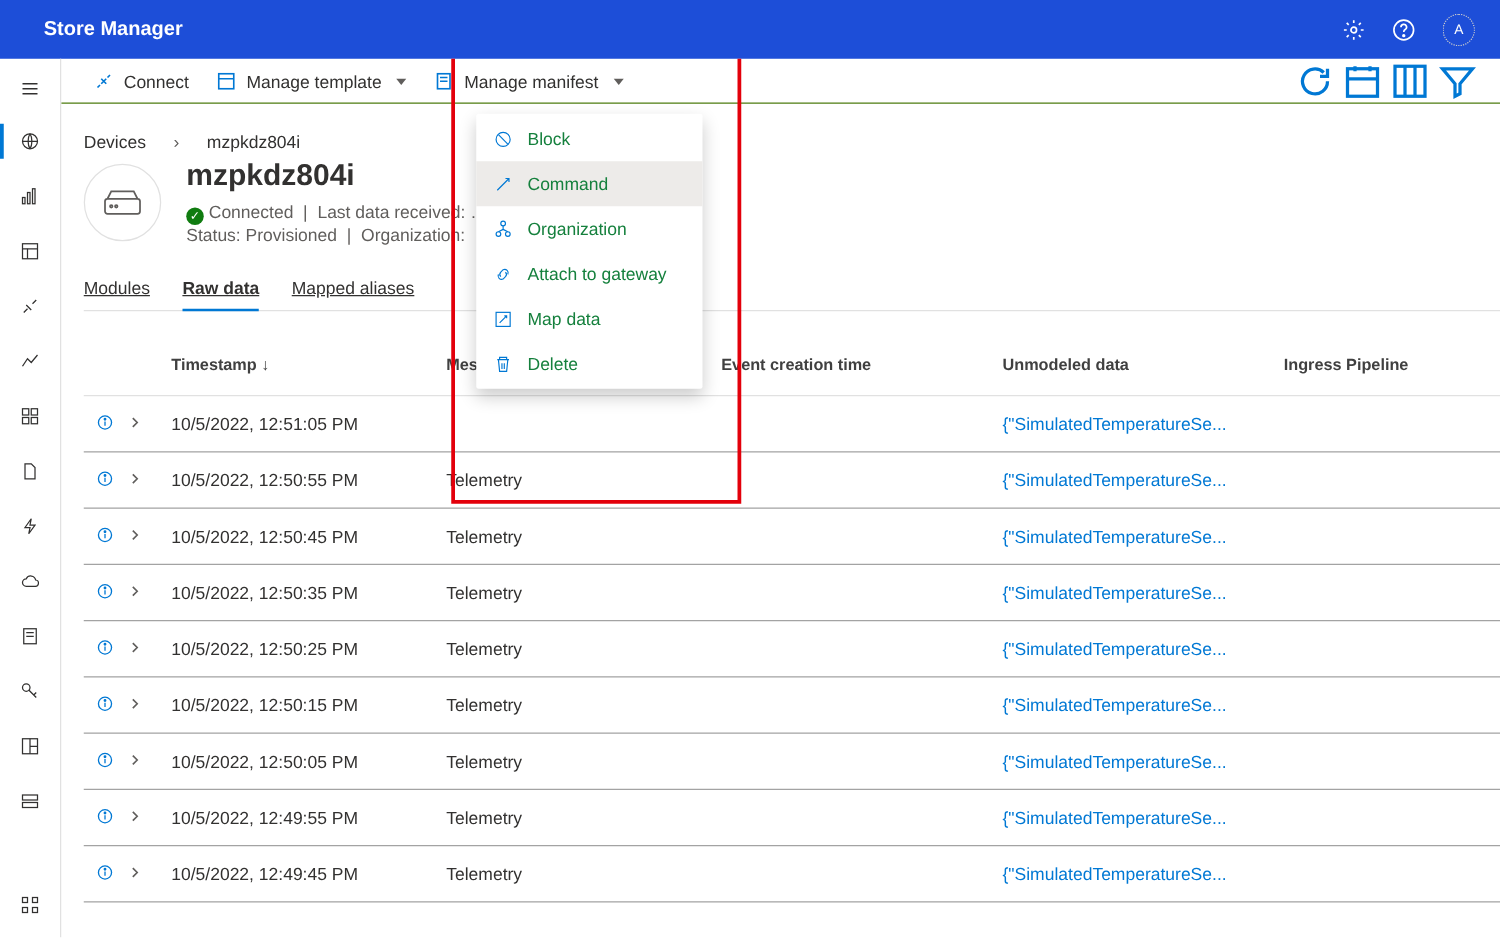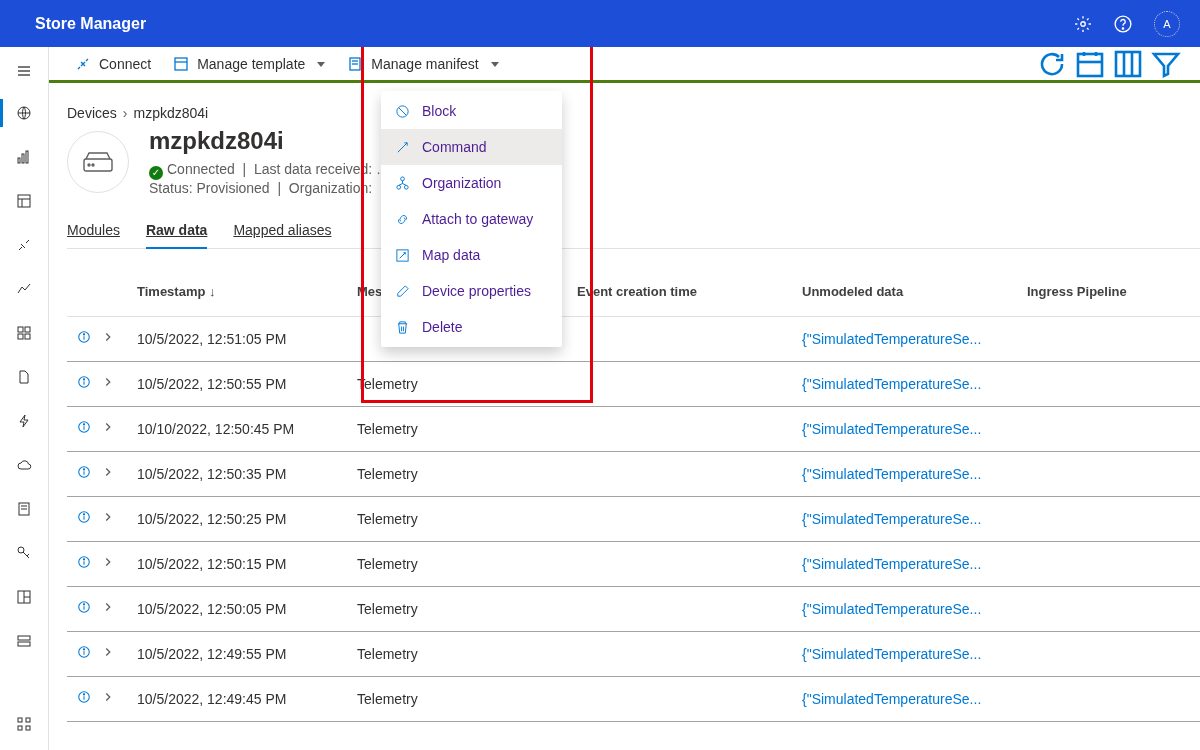--- a/index.html
+++ b/index.html
@@ -30,33 +30,33 @@
   padding-top: 4px;
 }
 .leftnav .ham { height: 40px; display:flex;align-items:center;justify-content:center; cursor:pointer;}
 .leftnav .item { height: 44px; display:flex;align-items:center;justify-content:center; cursor:pointer; position:relative;}
 .leftnav .item.active::before{ content:""; position:absolute; left:0; top:8px; bottom:8px; width:3px; background:#0078d4;}
 .leftnav svg { width:16px; height:16px; }
 
 .main { flex:1; position:relative; overflow:hidden;}
 
 .cmdbar {
-  height: 36px; border-bottom: 3px solid #4d7c0f; display:flex; align-items:center;
+  height: 36px; border-bottom: 1px solid #4d7c0f; display:flex; align-items:center;
   padding: 0 18px; gap: 6px;
 }
 .cmdbar .btn { display:flex; align-items:center; gap:8px; padding:6px 8px; color:#0078d4; cursor:pointer; font-size:14px;}
 .cmdbar .btn svg{ width:16px;height:16px; }
 .cmdbar .btn .label { color:#323130;}
 .cmdbar .btn .chev{ color:#605e5c;}
 .cmdbar .spacer{ flex:1;}
 .cmdbar .iconbtn{ width:32px;height:32px; display:flex;align-items:center;justify-content:center;color:#0078d4;cursor:pointer;}
 
 .content{ padding: 22px 0 0 18px; }
 
-.breadcrumb{ font-size:14px; color:#323130; display:flex; align-items:center; gap:6px;}
+.breadcrumb{ font-size:14px; color:#323130; display:flex; align-items:center; gap:22px;}
 .breadcrumb .sep{ color:#605e5c;}
 .breadcrumb a{ color:#323130; text-decoration:none;}
 
 .hdr{ display:flex; gap:20px; margin-top:6px; align-items:flex-start;}
 .hdr .iconcircle{ width:62px;height:62px;border:1px solid #e1e1e1;border-radius:50%; display:flex;align-items:center;justify-content:center;margin-top:4px;}
 .hdr h1{ font-size:24px; font-weight:600; color:#323130;}
 .hdr .meta{ font-size:14px; color:#605e5c; margin-top:6px;}
 .status-dot{ display:inline-flex; width:14px;height:14px;background:#107c10;border-radius:50%;align-items:center;justify-content:center;color:#fff;font-size:10px;vertical-align:-2px;margin-right:4px;}
 
 .tabs{ display:flex; gap:26px; margin-top:18px; border-bottom:1px solid #e1e1e1;}
@@ -70,21 +70,21 @@
 .grid .row{ border-bottom:1px solid #a3a3a3; font-size:14px; color:#323130; height:45px;}
 .grid .rowicons{ display:flex; gap:10px; align-items:center;}
 .grid .rowicons svg{ width:14px;height:14px;}
 .grid .unmodeled{ color:#0078d4;}
 
 
 .dropdown{
   position:absolute; top:44px; left:332px; width:181px; background:#fff;
   box-shadow: 0 6px 14px rgba(0,0,0,0.2); border-radius:2px; z-index:50; padding:2px 0;
 }
-.dropdown .ditem{ display:flex;align-items:center;gap:12px;padding:10px 14px; font-size:14px;color:#4c1d95;cursor:pointer;}
+.dropdown .ditem{ display:flex;align-items:center;gap:12px;padding:10px 14px; font-size:14px;color:#15803d;cursor:pointer;}
 .dropdown .ditem.hover{ background:#edebe9;}
 .dropdown .ditem svg{width:15px;height:15px;color:#0078d4;}
 
 
 .highlight-box{
   position:absolute; top:-14px; left:312px; width:232px; height:370px;
   border:3px solid #e3000b; z-index:60; pointer-events:none;
 }
 
 .chev-down::after{ content:""; display:inline-block; width:0;height:0;border-left:4px solid transparent;border-right:4px solid transparent;border-top:5px solid #605e5c;margin-left:4px;vertical-align:2px;}
@@ -295,26 +295,20 @@
             <path d="M6 10a3 3 0 0 1 0-4l2-2a3 3 0 0 1 4 4M10 6a3 3 0 0 1 0 4l-2 2a3 3 0 0 1-4-4"></path>
           </svg>
           <span>Attach to gateway</span>
         </div>
       <div class="ditem">
           <svg viewBox="0 0 16 16" fill="none" stroke="#0078d4">
             <rect x="2" y="2" width="12" height="12"></rect>
             <path d="M5 11l6-6M9 5h2v2"></path>
           </svg>
           <span>Map data</span>
-        </div>
-      <div class="ditem">
-          <svg viewBox="0 0 16 16" fill="none" stroke="#0078d4">
-            <path d="M11 2 14 5 6 13H3v-3z"></path>
-          </svg>
-          <span>Device properties</span>
         </div>
       <div class="ditem">
           <svg viewBox="0 0 16 16" fill="none" stroke="#0078d4">
             <path d="M3 4h10M5 4V2h6v2M4 4l1 10h6l1-10M7 7v5M9 7v5"></path>
           </svg>
           <span>Delete</span>
         </div>
     </div>
 
     <div class="content">
@@ -400,21 +394,21 @@
               <div class="rowicons">
                 <span><svg viewBox="0 0 16 16" fill="none" stroke="#0078d4" stroke-width="1.2">
                     <circle cx="8" cy="8" r="6"></circle>
                     <line x1="8" y1="7" x2="8" y2="11"></line>
                     <circle cx="8" cy="5" r=".7" fill="#0078d4"></circle>
                   </svg></span>
                 <span><svg viewBox="0 0 16 16" fill="none" stroke="#605e5c" stroke-width="1.5">
                     <polyline points="6,4 10,8 6,12"></polyline>
                   </svg></span>
               </div>
-              <div>10/10/2022, 12:50:45 PM</div>
+              <div>10/5/2022, 12:50:45 PM</div>
               <div>Telemetry</div>
               <div></div>
               <div class="unmodeled">{"SimulatedTemperatureSe...</div>
               <div></div>
             </div>
             <div class="row">
               <div class="rowicons">
                 <span><svg viewBox="0 0 16 16" fill="none" stroke="#0078d4" stroke-width="1.2">
                     <circle cx="8" cy="8" r="6"></circle>
                     <line x1="8" y1="7" x2="8" y2="11"></line>

